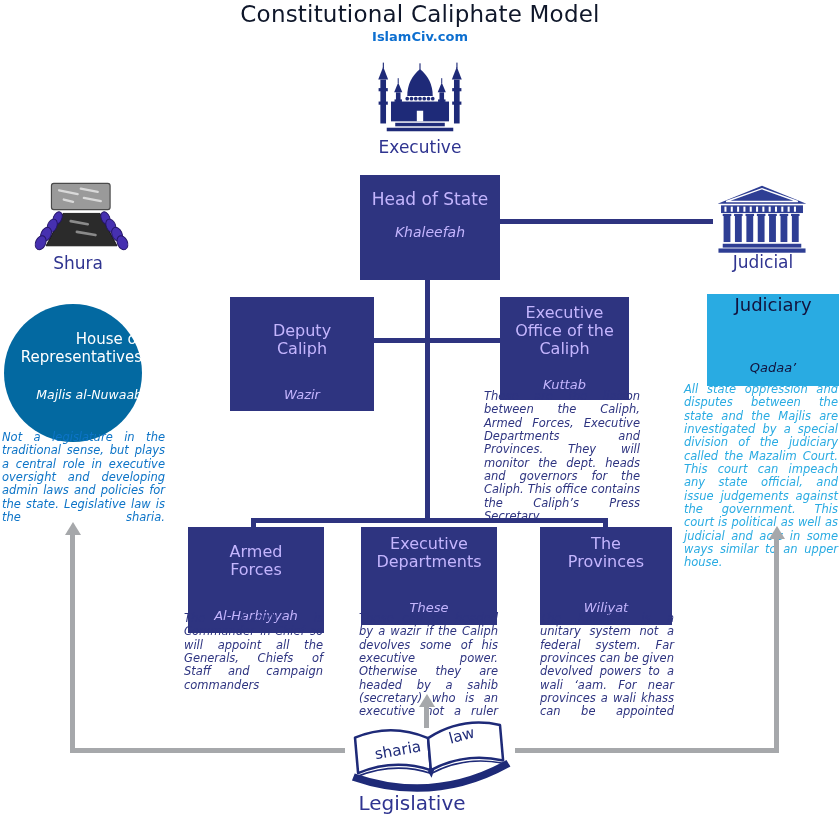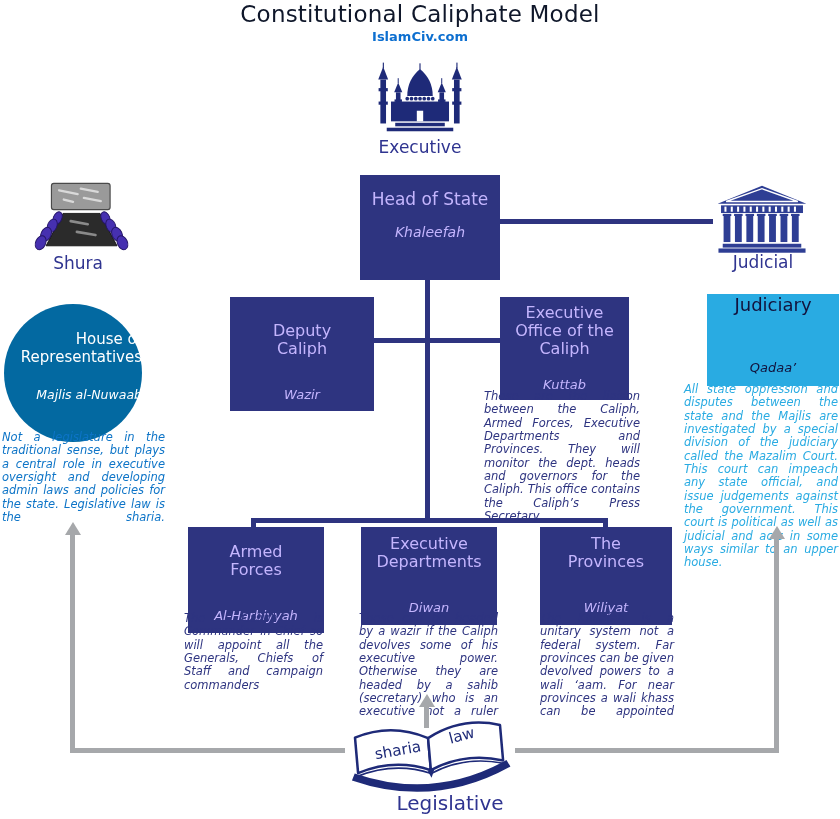--- a/index.html
+++ b/index.html
@@ -185,21 +185,21 @@
 
   <div class="box" style="left:188px;top:527px;width:132px;height:80px;padding:16px 2px 10px;">
     <div class="t">Armed
 Forces</div>
     <div class="a">Al-Harbiyyah</div>
   </div>
 
   <div class="box" style="left:361px;top:527px;width:132px;height:80px;padding:8px 2px 10px;">
     <div class="t">Executive
 Departments</div>
-    <div class="a">Diwan</div>
+    <div class="a">These</div>
   </div>
 
   <div class="box" style="left:540px;top:527px;width:132px;height:80px;padding:8px 0 10px;">
     <div class="t">The
 Provinces</div>
     <div class="a">Wiliyat</div>
   </div>
 
   <div class="note blue" style="left:2px;top:431px;width:163px;">Not a legislature in the traditional sense, but plays a central role in executive oversight and developing admin laws and policies for the state. Legislative law is the sharia.</div>
   <div class="note" style="left:484px;top:390px;width:156px;">These are the liaison between the Caliph, Armed Forces, Executive Departments and Provinces. They will monitor the dept. heads and governors for the Caliph. This office contains the Caliph’s Press Secretary</div>
@@ -221,15 +221,15 @@
     <g>
       <path d="M10,60 Q100,100 190,60 L194,68 Q100,110 6,68 Z" fill="#1e2a78"></path>
       <path d="M100,26 Q58,4 14,18 L14,60 Q58,46 100,64 Z" fill="#fff" stroke="#1e2a78" stroke-width="3" stroke-linejoin="round"></path>
       <path d="M100,26 Q142,4 186,18 L186,60 Q142,46 100,64 Z" fill="#fff" stroke="#1e2a78" stroke-width="3" stroke-linejoin="round"></path>
       <path d="M12,64 Q58,50 100,68 M188,64 Q142,50 100,68" stroke="#1e2a78" stroke-width="2" fill="none"></path>
       <polygon points="96,64 104,64 100,73" fill="#1e2a78"></polygon>
     </g>
     <text x="36" y="44" transform="rotate(-5 55 42)" font-size="18" fill="#1e2a78">sharia</text>
     <text x="125" y="33" transform="rotate(-10 136 30)" font-size="18" fill="#1e2a78">law</text>
   </svg>
-  <div class="branch-label big" style="left:350px;top:791px;width:200px;">Legislative</div>
+  <div class="branch-label big" style="left:312px;top:791px;width:200px;">Legislative</div>
 
 </div>
 
 </body></html>

